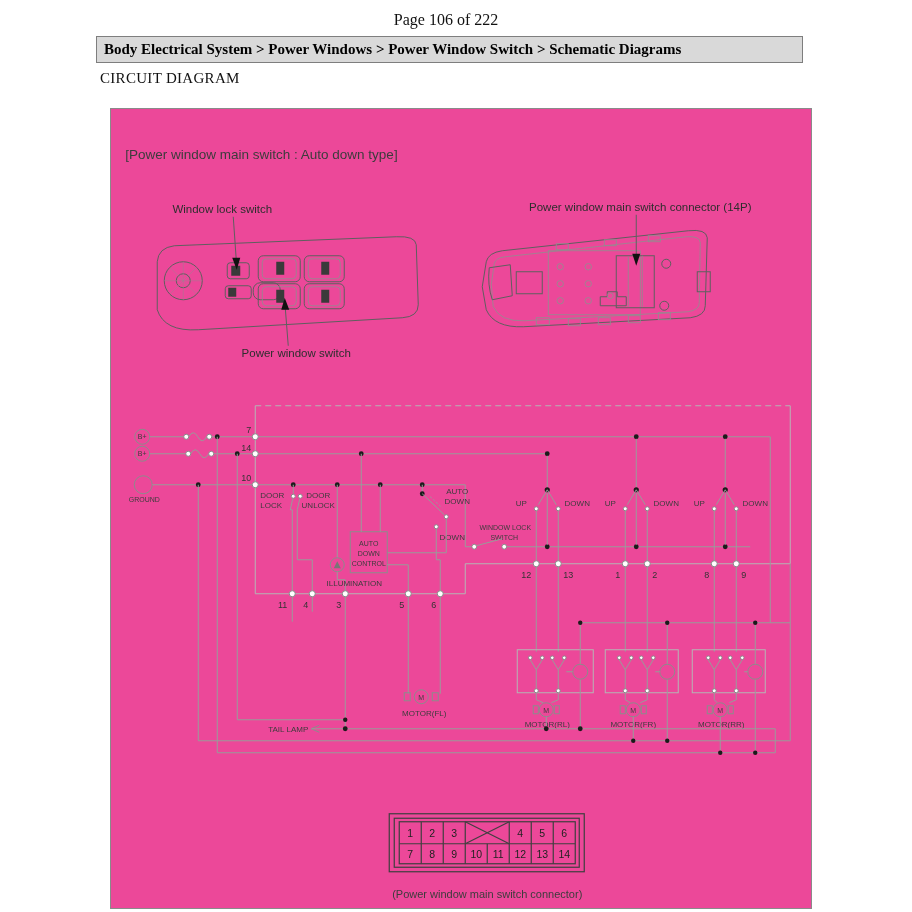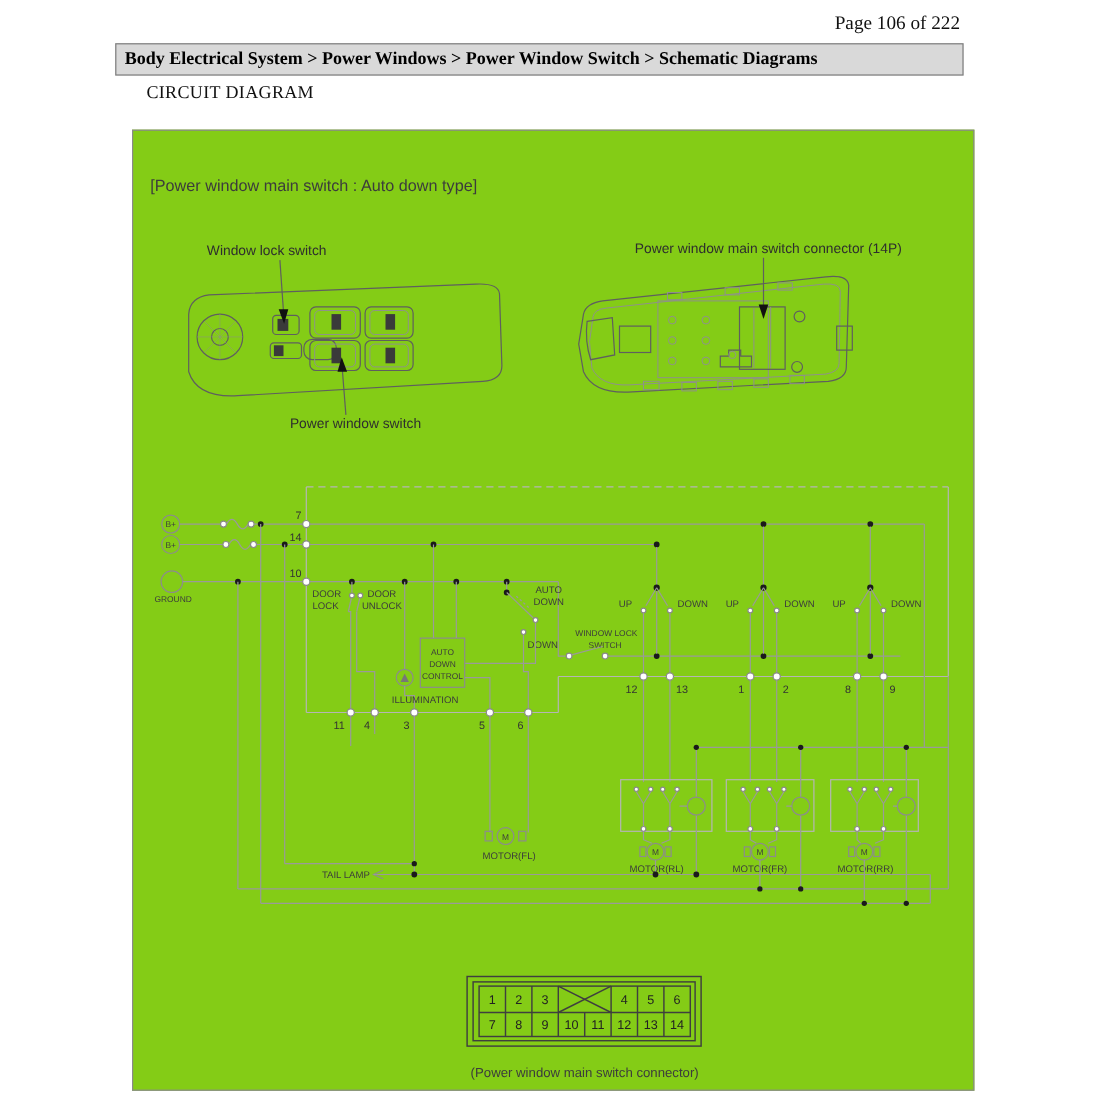--- a/index.html
+++ b/index.html
@@ -1,21 +1,21 @@
 <!DOCTYPE html>
 <html><head>
 <meta charset="utf-8">
 <style>
   html,body{margin:0;padding:0;background:#ffffff;}
   body{width:912px;height:912px;position:relative;font-family:"Liberation Sans",sans-serif;color:#222;}
   .serif{font-family:"Liberation Serif",serif;}
-  #page-number{position:absolute;top:11px;left:0;width:800px;text-align:right;font-size:16px;color:#111;}
+  #page-number{position:absolute;top:11px;left:0;width:800px;text-align:center;font-size:16px;color:#111;padding-left:46px;}
   #breadcrumb-bar{position:absolute;left:96px;top:36px;width:698px;height:25px;background:#d9d9d9;border:1px solid #7e7e7e;font-weight:bold;font-size:15px;line-height:25px;padding-left:7px;color:#000;}
-  #section-title{position:absolute;left:122px;top:70px;font-size:15px;color:#111;letter-spacing:.3px;}
-  #diagram-box{position:absolute;left:110px;top:108px;width:700px;height:799px;border:1.5px solid #8a8a8a;background:#84cc16;}
+  #section-title{position:absolute;left:100px;top:70px;font-size:15px;color:#111;letter-spacing:.3px;}
+  #diagram-box{position:absolute;left:110px;top:108px;width:700px;height:799px;border:1.5px solid #8a8a8a;background:#ec4899;}
   #diagram-svg{position:absolute;left:0;top:0;}
   svg text{fill:#3c3c3c;}
   .wire{stroke:#9a9a9a;stroke-width:1;fill:none;}
   .wire2{stroke:#8c8c8c;stroke-width:1;fill:none;}
   .boxline{stroke:#b5b5b5;stroke-width:1;fill:none;}
   .pin{fill:#ffffff;stroke:#8a8a8a;stroke-width:1;}
   .dot{fill:#1a1a1a;stroke:none;}
   .art{stroke:#5f5f5f;stroke-width:1;fill:none;}
   .artl{stroke:#8f8f8f;stroke-width:.8;fill:none;}
   .darksq{fill:#3a3a3a;stroke:none;}

